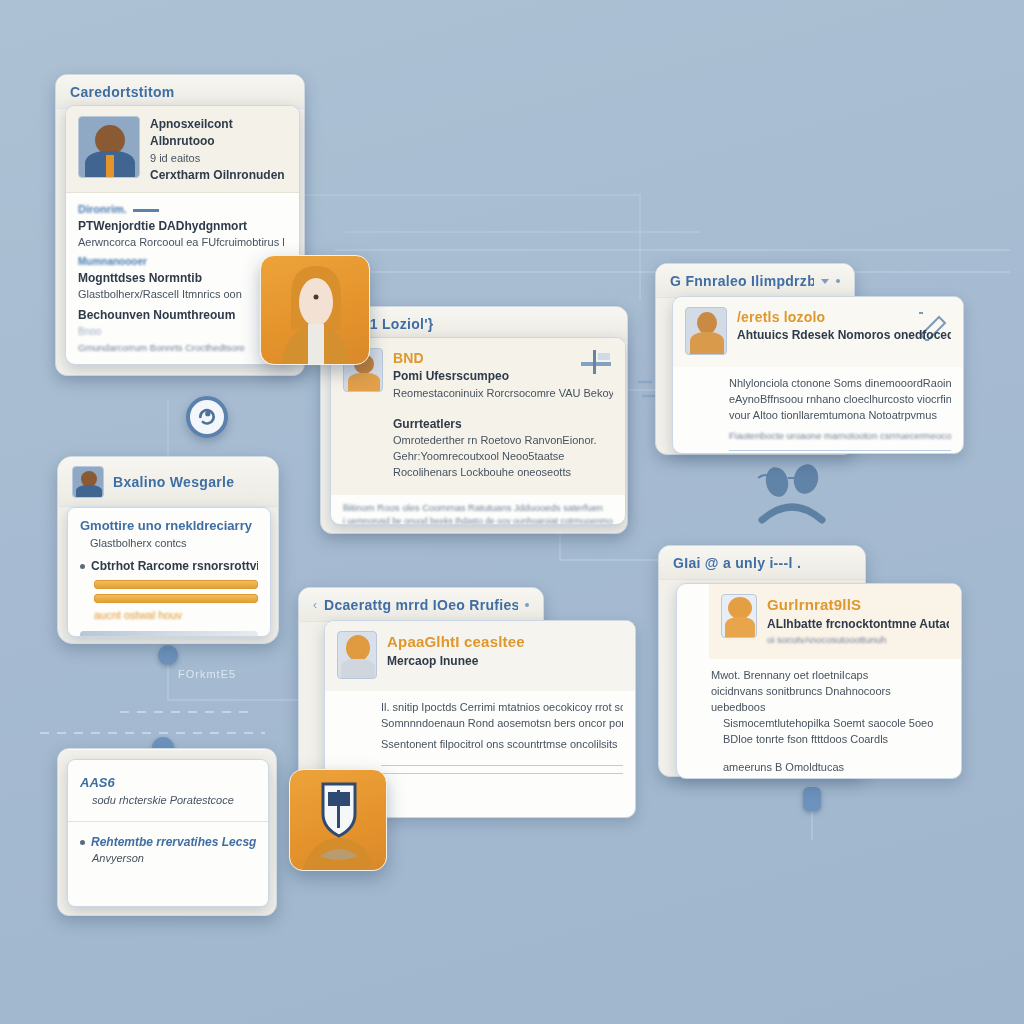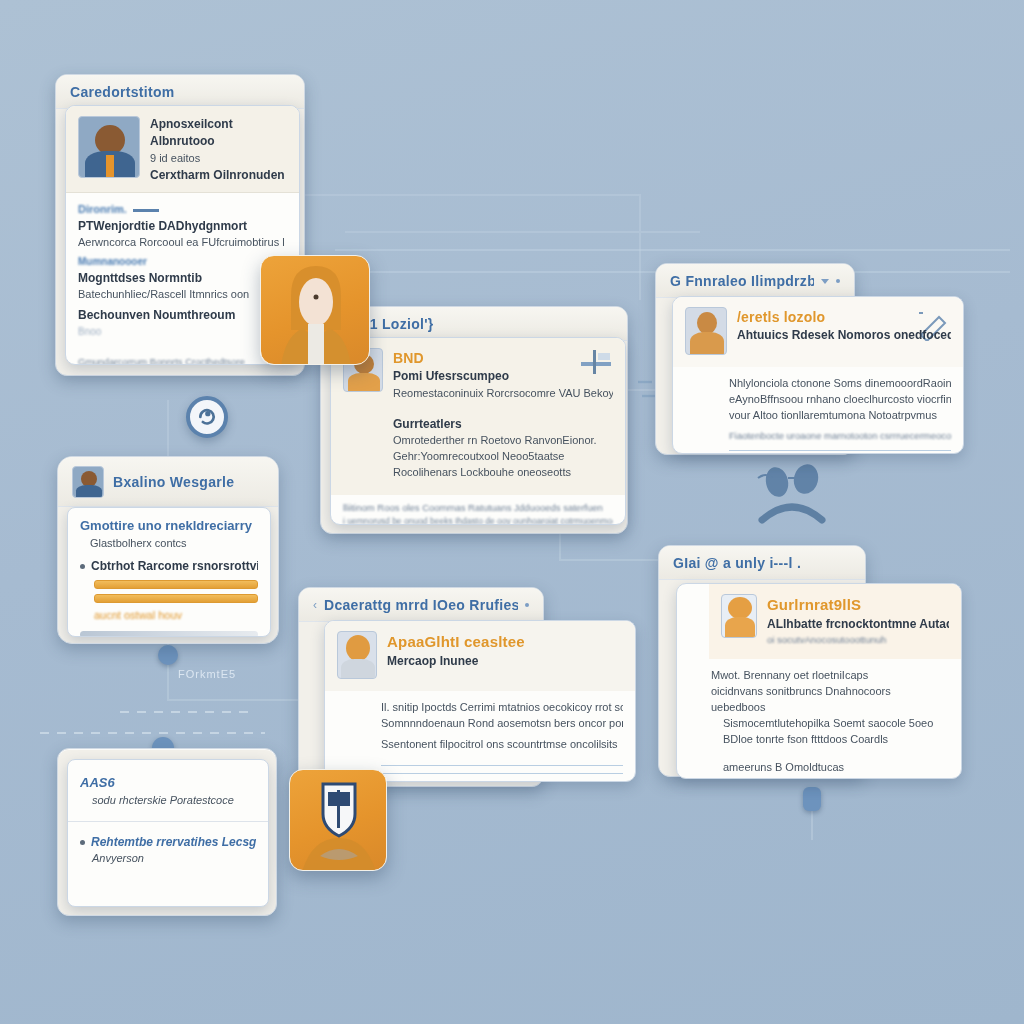--- a/index.html
+++ b/index.html
@@ -196,24 +196,24 @@
     </div>
     <div class="panel-body">
       <div class="row">
         <span class="t blur2 link">Dironrim.</span>
         <span style="display:inline-block;width:26px;height:3px;background:#5b82ad;"></span>
       </div>
       <div class="t blur sub">PTWenjordtie DADhydgnmort</div>
       <div class="t blur body">Aerwncorca Rorcooul ea FUfcruimobtirus l</div>
       <div class="t blur2 link" style="font-size:10px;margin-top:4px;">Mumnanoooer</div>
       <div class="t blur sub">Mognttdses Normntib</div>
-      <div class="t blur body">Batechunhliec/Rascell Itmnrics oon</div>
+      <div class="t blur body">Glastbolherx/Rascell Itmnrics oon</div>
       <div class="t blur sub" style="margin-top:4px;">Bechounven Noumthreoum</div>
       <div class="t blur2 muted">Bnoo</div>
-      <div class="t blur2 mini" style="margin-top:16px;">Gmundarcorrum  Bonnrts Crocthedtsore</div>
+      <div class="t blur2 mini" style="margin-top:2px;">Gmundarcorrum  Bonnrts Crocthedtsore</div>
 
     </div>
   </div>
 
   <div class="card" style="left:320px; top:306px; width:308px; height:228px;">
     <div class="card-titlebar">
       <span class="card-title">Daes1 Loziol'}</span>
     </div>
   </div>
   <div class="panel" style="left:330px; top:337px; width:296px; height:188px;">
@@ -303,21 +303,21 @@
     </div>
   </div>
 
   <div class="card" style="left:298px; top:587px; width:246px; height:200px;">
     <div class="card-titlebar">
       <span class="chev" style="border:0; width:auto; height:auto; color:#7d9ec4; font-size:12px;">‹</span>
       <span class="card-title">Dcaerattg   mrrd IOeo Rrufies o</span>
       <span class="dot-mini"></span>
     </div>
   </div>
-  <div class="panel" style="left:324px; top:620px; width:312px; height:162px;">
+  <div class="panel" style="left:324px; top:620px; width:312px; height:198px;">
     <div class="panel-head" style="border:0;background:#f6f4ee;">
       <div class="av" style="width:40px;height:48px;background:#d9e0ea;">
         <div class="head" style="left:8px; top:3px; width:24px; height:26px; background:#e09b41;"></div>
         <div class="body" style="left:3px; top:27px; width:34px; height:21px; background:#cfd6de;"></div>
       </div>
       <div style="min-width:0;">
         <div class="t blur head" style="font-size:15px;">ApaaGlhtI ceasltee</div>
         <div class="t blur sub">Mercaop Inunee</div>
       </div>
     </div>

